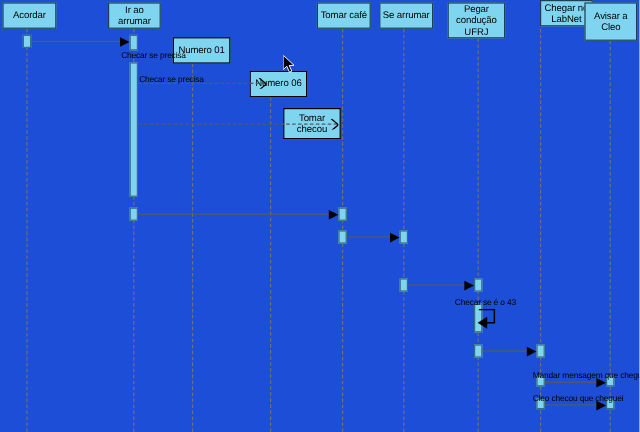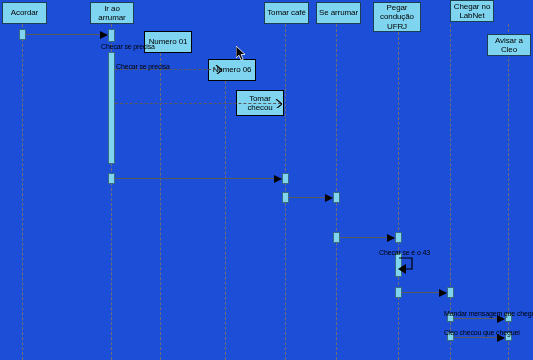--- a/index.html
+++ b/index.html
@@ -111,21 +111,21 @@
     <div class="lifeline" style="left: 508px; top: 24px; height: 336px;"></div>
     <div class="actor-box" style="left: 2px; top: 2px; width: 45px; height: 22px;">Acordar</div>
     <div class="actor-box" style="left: 90px; top: 2px; width: 44px; height: 22px;">Ir ao arrumar</div>
     <div class="msg-box" style="left: 144px; top: 31px; width: 48px; height: 22px;">Numero 01</div>
     <div class="msg-box" style="left: 208px; top: 59px; width: 48px; height: 22px;">Numero 06</div>
     <div class="msg-box" style="left: 236px; top: 90px; width: 48px; height: 26px;">Tomar checou</div>
     <div class="actor-box" style="left: 316px; top: 2px; width: 45px; height: 22px;">Se arrumar</div>
     <div class="actor-box" style="left: 264px; top: 2px; width: 45px; height: 22px;">Tomar café</div>
     <div class="actor-box" style="left: 373px; top: 2px; width: 48px; height: 30px;">Pegar condução UFRJ</div>
     <div class="actor-box" style="left: 427px; top: 0; width: 44px; height: 22px; margin-left: 23px;">Chegar no LabNet</div>
-    <div class="actor-box" style="left: 487px; top: 2px; width: 44px; height: 22px; margin-top: 32px;">Avisar a Cleo</div>
+    <div class="actor-box" style="left: 487px; top: 2px; width: 44px; height: 32px;">Avisar a Cleo</div>
     <div class="activation" style="left: 19px; top: 29px; height: 11px;"></div>
     <div class="activation" style="left: 108px; top: 29px; height: 13px;"></div>
     <div class="activation" style="left: 108px; top: 52px; height: 112px;"></div>
     <div class="activation" style="left: 108px; top: 173px; height: 11px;"></div>
     <div class="activation" style="left: 282px; top: 173px; height: 11px;"></div>
     <div class="activation" style="left: 282px; top: 192px; height: 11px;"></div>
     <div class="activation" style="left: 333px; top: 192px; height: 11px;"></div>
     <div class="activation" style="left: 333px; top: 232px; height: 11px;"></div>
     <div class="activation" style="left: 395px; top: 232px; height: 11px;"></div>
     <div class="activation" style="left: 395px; top: 253px; height: 24px;"></div>

